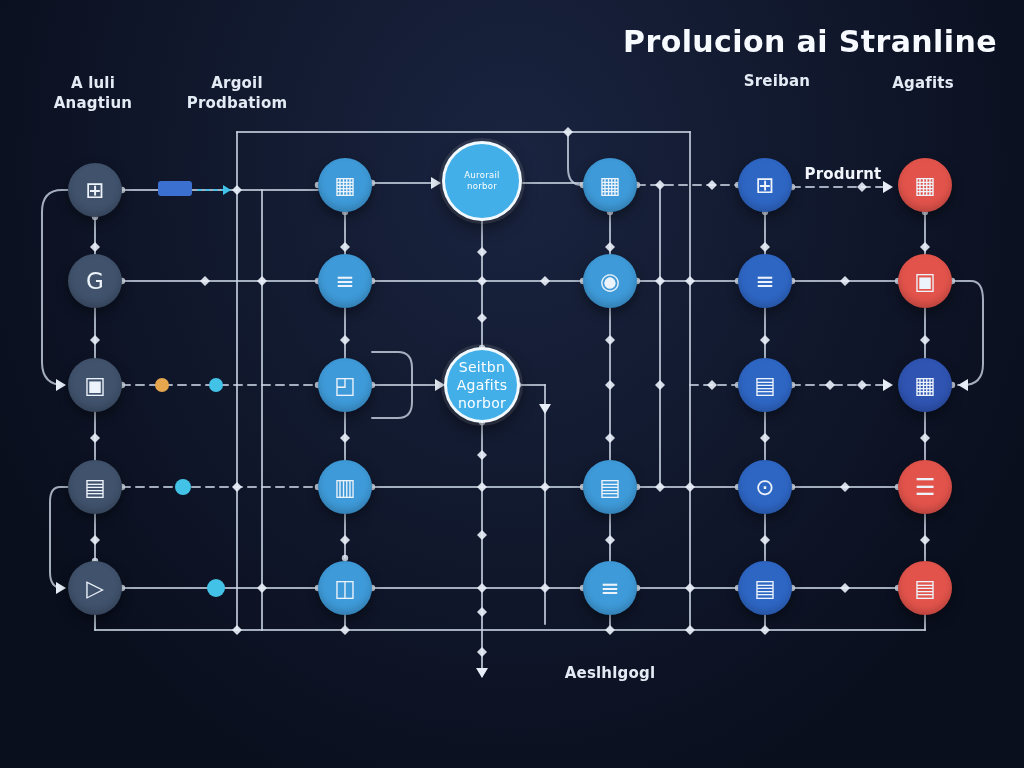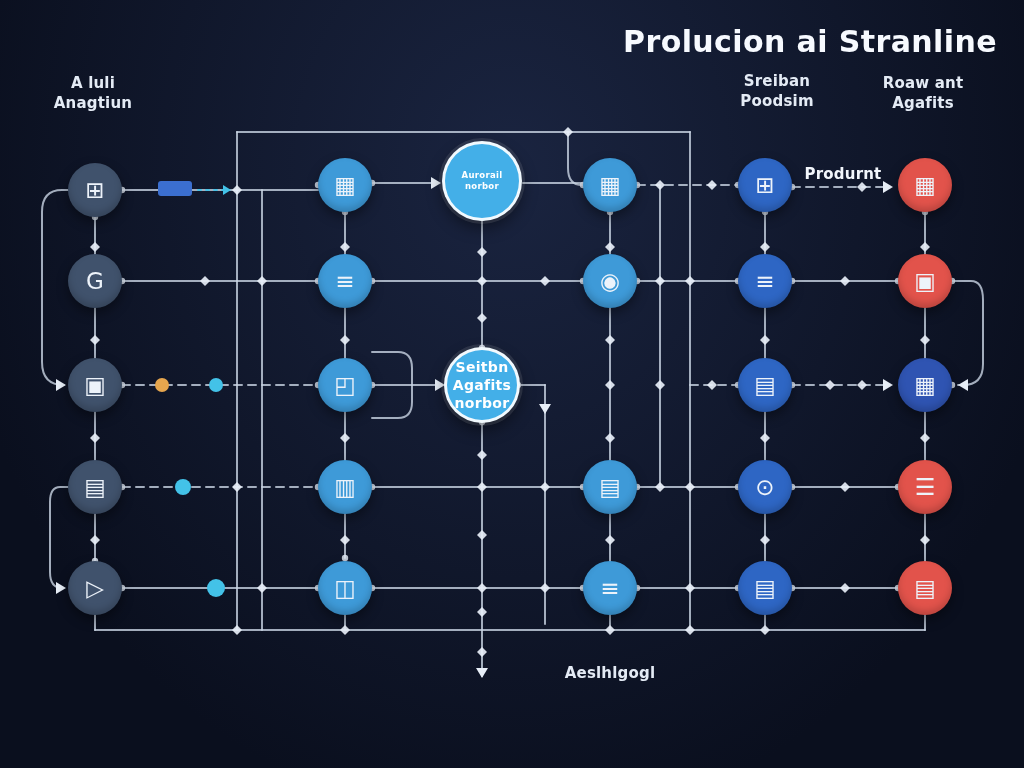--- a/index.html
+++ b/index.html
@@ -15,21 +15,21 @@
   }
   .lbl{position:absolute;text-align:center;color:var(--c-text,#e4ebf5);
        font-size:15px;font-weight:700;line-height:1.32;letter-spacing:.2px;}
   .lbl span{display:block;text-align:center;}
   .node{position:absolute;border-radius:50%;display:flex;align-items:center;justify-content:center;
         box-shadow:0 5px 12px rgba(0,0,0,.4), inset 0 -4px 7px rgba(0,0,0,.18);}
   .node .g{color:#edf3fa;font-size:23px;line-height:1;}
   .hub{position:absolute;border-radius:50%;display:flex;align-items:center;justify-content:center;
        text-align:center;color:#fff;border:3px solid rgba(255,255,255,.93);
        box-shadow:0 0 0 3px rgba(255,255,255,.10), 0 7px 16px rgba(0,0,0,.45);}
-  .hub .t{font-weight:700;line-height:1.3;letter-spacing:.3px;}
+  .hub .t{font-weight:400;line-height:1.3;letter-spacing:.3px;}
   .hub .t span{display:block;}
   .ln{stroke:var(--c-line,#c9d5e4);stroke-width:2;fill:none;opacity:.8;stroke-linecap:round;}
   .d1{stroke-dasharray:8 6;}
   .d2{stroke-dasharray:3 5;}
   .cy{stroke:var(--c-dot_cyan,#43c2e8);opacity:.95;}
   .dm{fill:#e7eef7;opacity:.92;}
   .jd{fill:#dfe8f3;opacity:.85;}
   .ar{fill:#e7eef7;}
   .arc{fill:var(--c-dot_cyan,#43c2e8);}
 </style>
@@ -207,26 +207,28 @@
       <circle cx="216" cy="588" r="9" fill="#43c2e8"></circle>
       <rect x="158" y="181" width="34" height="15" rx="3" fill="#3b6fd0"></rect>
     </svg>
 
   <div id="title">Prolucion ai Stranline</div>
 
   <div class="lbl" style="left:23px;top:74px;width:140px">
     <span>A luli</span>
     <span>Anagtiun</span>
   </div>
+  <div class="lbl" style="left:157px;top:74px;width:160px">
+    <span>Argoil</span>
+    <span>Prodbatiom</span>
+  </div>
   <div class="lbl" style="left:697px;top:72px;width:160px">
     <span>Sreiban</span>
-    <span>Poodsim</span>
   </div>
   <div class="lbl" style="left:843px;top:74px;width:160px">
-    <span>Roaw ant</span>
     <span>Agafits</span>
   </div>
   <div class="lbl" style="left:783px;top:165px;width:120px;color:#f2f6fc">
     <span>Produrnt</span>
   </div>
   <div class="lbl" style="left:530px;top:664px;width:160px">
     <span>Aeslhlgogl</span>
   </div>
 
 <div class="node" style="left: 68px; top: 163px; width: 54px; height: 54px; background: rgb(64, 82, 108);">

